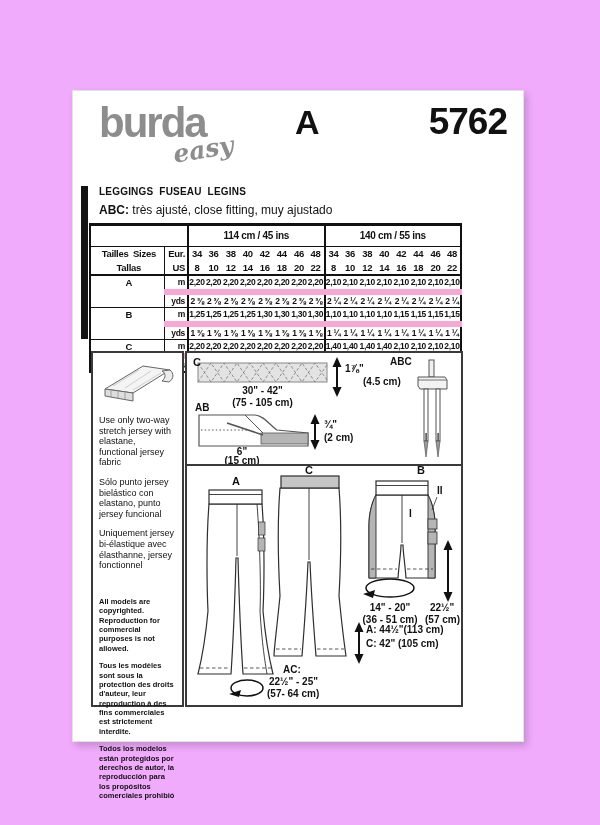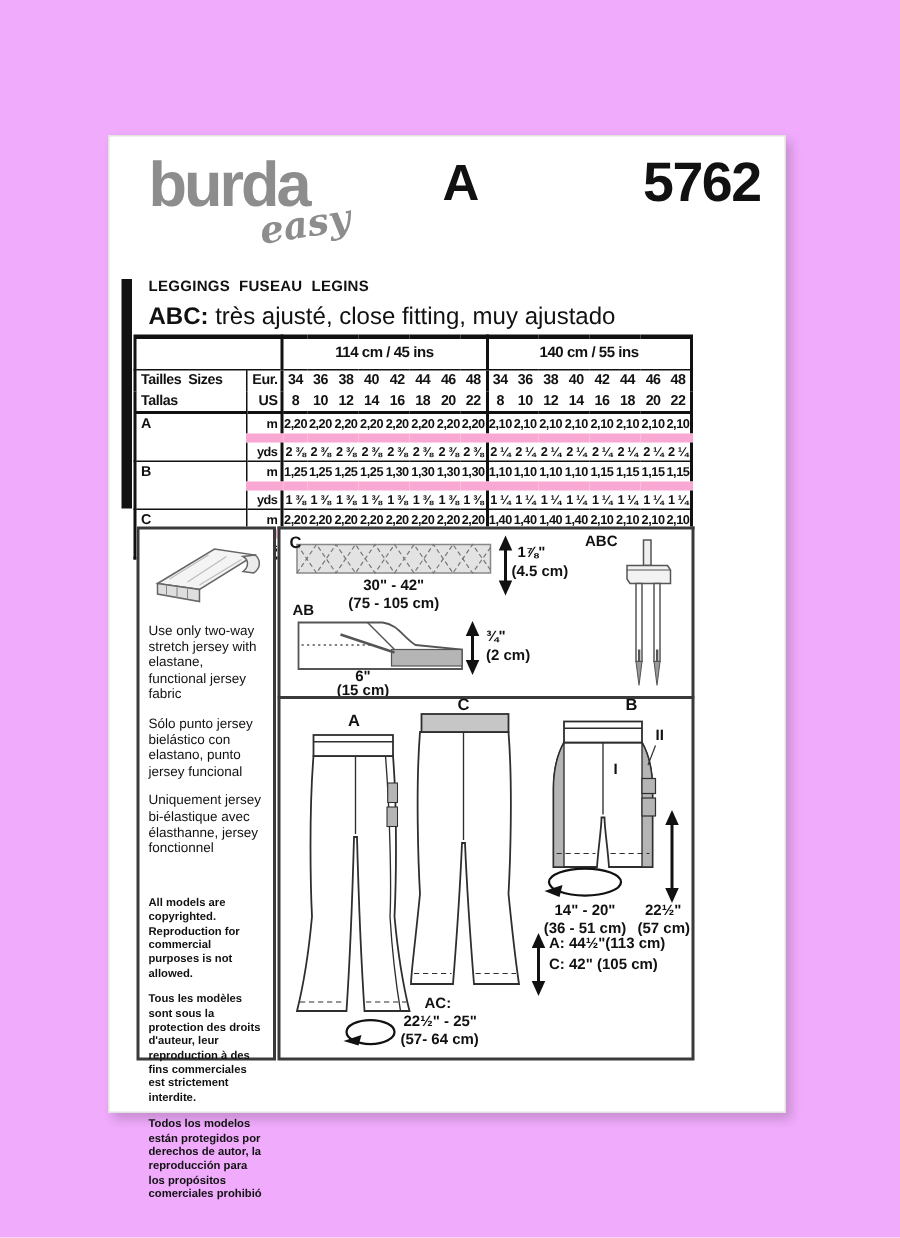--- a/index.html
+++ b/index.html
@@ -11,30 +11,30 @@
   
   .brand{position:absolute;left:26px;top:8px;font-size:42px;font-weight:bold;color:#8d8d8d;letter-spacing:-2px;}
   .brand-sub{position:absolute;left:100px;top:44px;font-size:25px;font-style:italic;font-weight:bold;
              font-family:"DejaVu Serif","Liberation Serif",serif;color:#8d8d8d;transform:rotate(-9deg);}
   .view-letter{position:absolute;left:222px;top:12px;font-size:34px;font-weight:600;}
   .pattern-number{position:absolute;right:16px;top:10px;font-size:37px;font-weight:600;letter-spacing:-1px;}
 
   
   .title-bar{position:absolute;left:8px;top:95px;width:7px;height:153px;background:#121212;}
   .title-main{position:absolute;left:26px;top:95px;font-size:10px;font-weight:bold;white-space:pre-wrap;letter-spacing:.2px;}
-  .title-sub{position:absolute;left:26px;top:112px;font-size:16px;}
+  .title-sub{position:absolute;left:26px;top:112px;font-size:12px;}
   .title-sub b{font-weight:bold;}
 
   
   .yardage{position:absolute;left:16px;top:132px;width:373px;border-collapse:collapse;table-layout:fixed;
            font-size:8.5px;font-weight:bold;line-height:1;}
   .yardage{border:2px solid #111;border-top:3px solid #111;}
   .yardage td{padding:2px 0;text-align:center;white-space:nowrap;letter-spacing:-.3px;}
   .yardage col.c1{width:74px;} .yardage col.c2{width:24px;}
-  td.c-label{text-align:left;padding-left:3px;border-right:1px solid #111;white-space:pre-wrap;}
+  td.c-label{text-align:center;padding-left:3px;border-right:1px solid #111;white-space:pre-wrap;}
   td.c-unit{text-align:right;padding-right:2px;border-right:2px solid #111;}
   tr.r-group td{border-bottom:1px solid #111;font-size:10px;padding:5px 0;}
   tr.r-group td.c-head-spacer{border-right:2px solid #111;}
   tr.r-us td{border-bottom:2px solid #111;}
   tr.r-eur td, tr.r-us td{font-size:9.5px;}
   tr.r-m td{border-top:1px solid #111;}
   tr.r-yds td{border-top:6px solid #f9a8d4;}
   .yardage td.sep{border-left:2px solid #111;}
   td.c-view{vertical-align:top;font-size:9.5px;}
 
@@ -297,21 +297,21 @@
           <rect x="238.3" y="80" width="1.6" height="8" fill="#555"></rect>
           <rect x="250.3" y="80" width="1.6" height="8" fill="#555"></rect>
           <polygon points="237,88 239,104 241,88" fill="#9a9a9a" stroke="#555" stroke-width=".7"></polygon>
           <polygon points="249,88 251,104 253,88" fill="#9a9a9a" stroke="#555" stroke-width=".7"></polygon>
         </g>
       </svg>
       <span class="lbl lbl-big" style="left:6px;top:3px">C</span>
       <span class="lbl lbl-center" style="left:11px;top:32px;width:129px">30" - 42"</span>
       <span class="lbl lbl-center" style="left:11px;top:44px;width:129px">(75 - 105 cm)</span>
       <span class="lbl" style="left:158px;top:10px">1⅞"</span>
-      <span class="lbl" style="left:154px;top:23px">(4.5 cm)</span>
+      <span class="lbl" style="left:176px;top:23px">(4.5 cm)</span>
       <span class="lbl" style="left:8px;top:49px">AB</span>
       <span class="lbl lbl-center" style="left:30px;top:93px;width:50px">6"</span>
       <span class="lbl lbl-center" style="left:18px;top:102px;width:74px">(15 cm)</span>
       <span class="lbl" style="left:137px;top:66px">¾"</span>
       <span class="lbl" style="left:137px;top:79px">(2 cm)</span>
       <span class="lbl" style="left:203px;top:3px">ABC</span>
     </div>
 
     <div class="box box-views">
       <svg class="abs-svg" width="274" height="239" viewBox="0 0 274 239">

